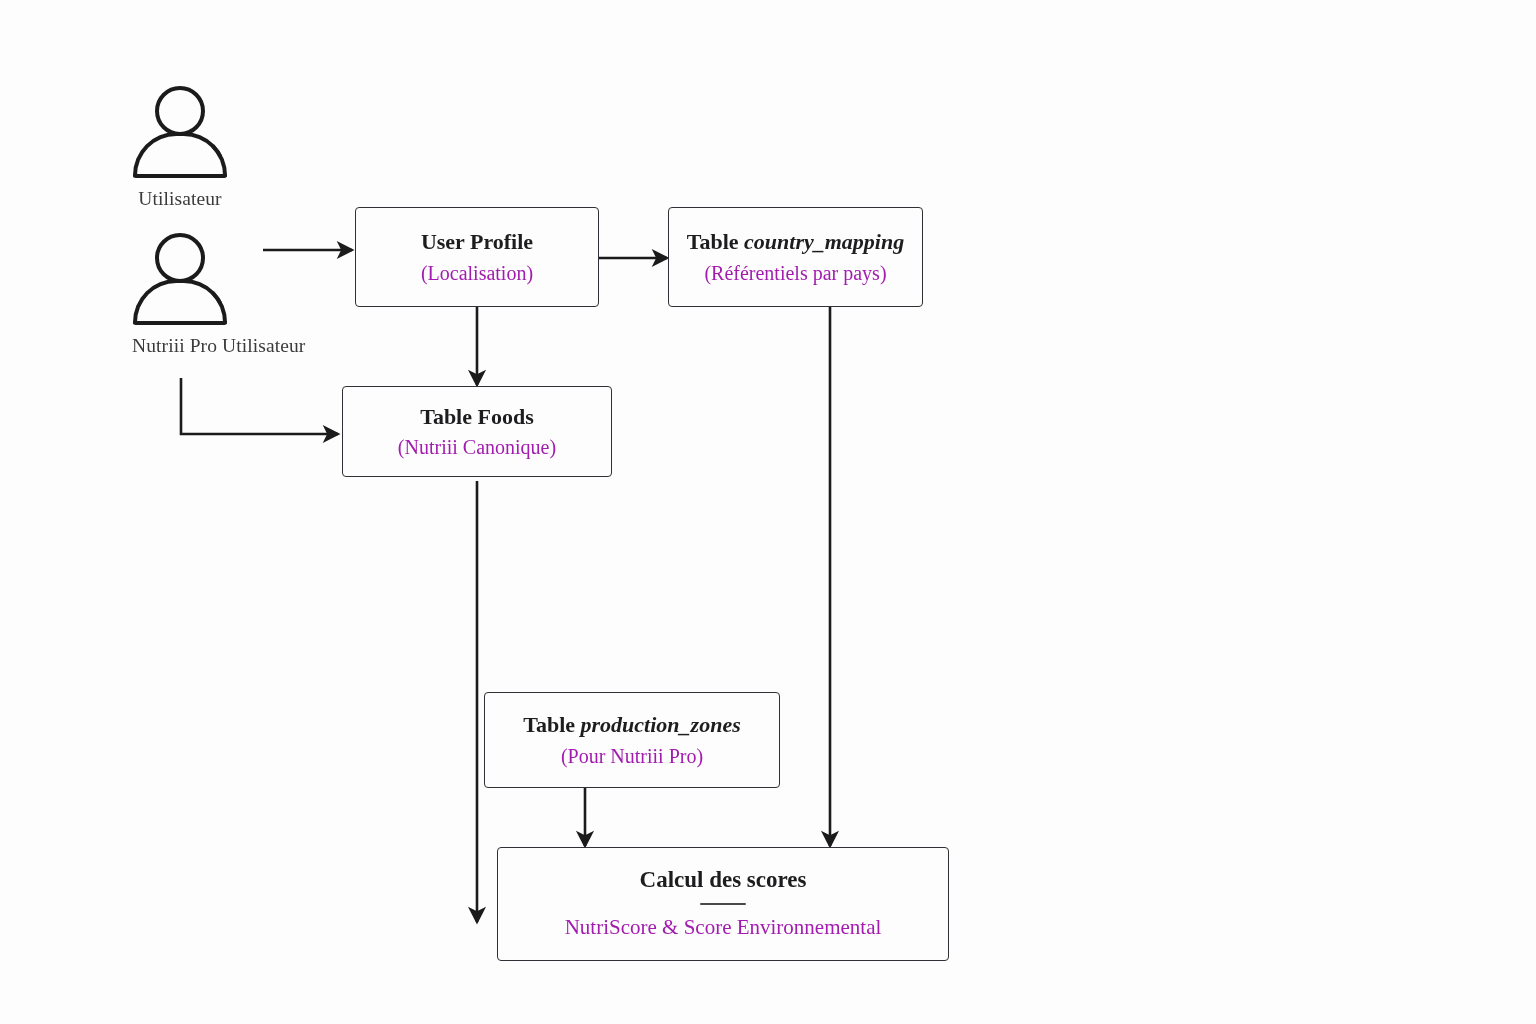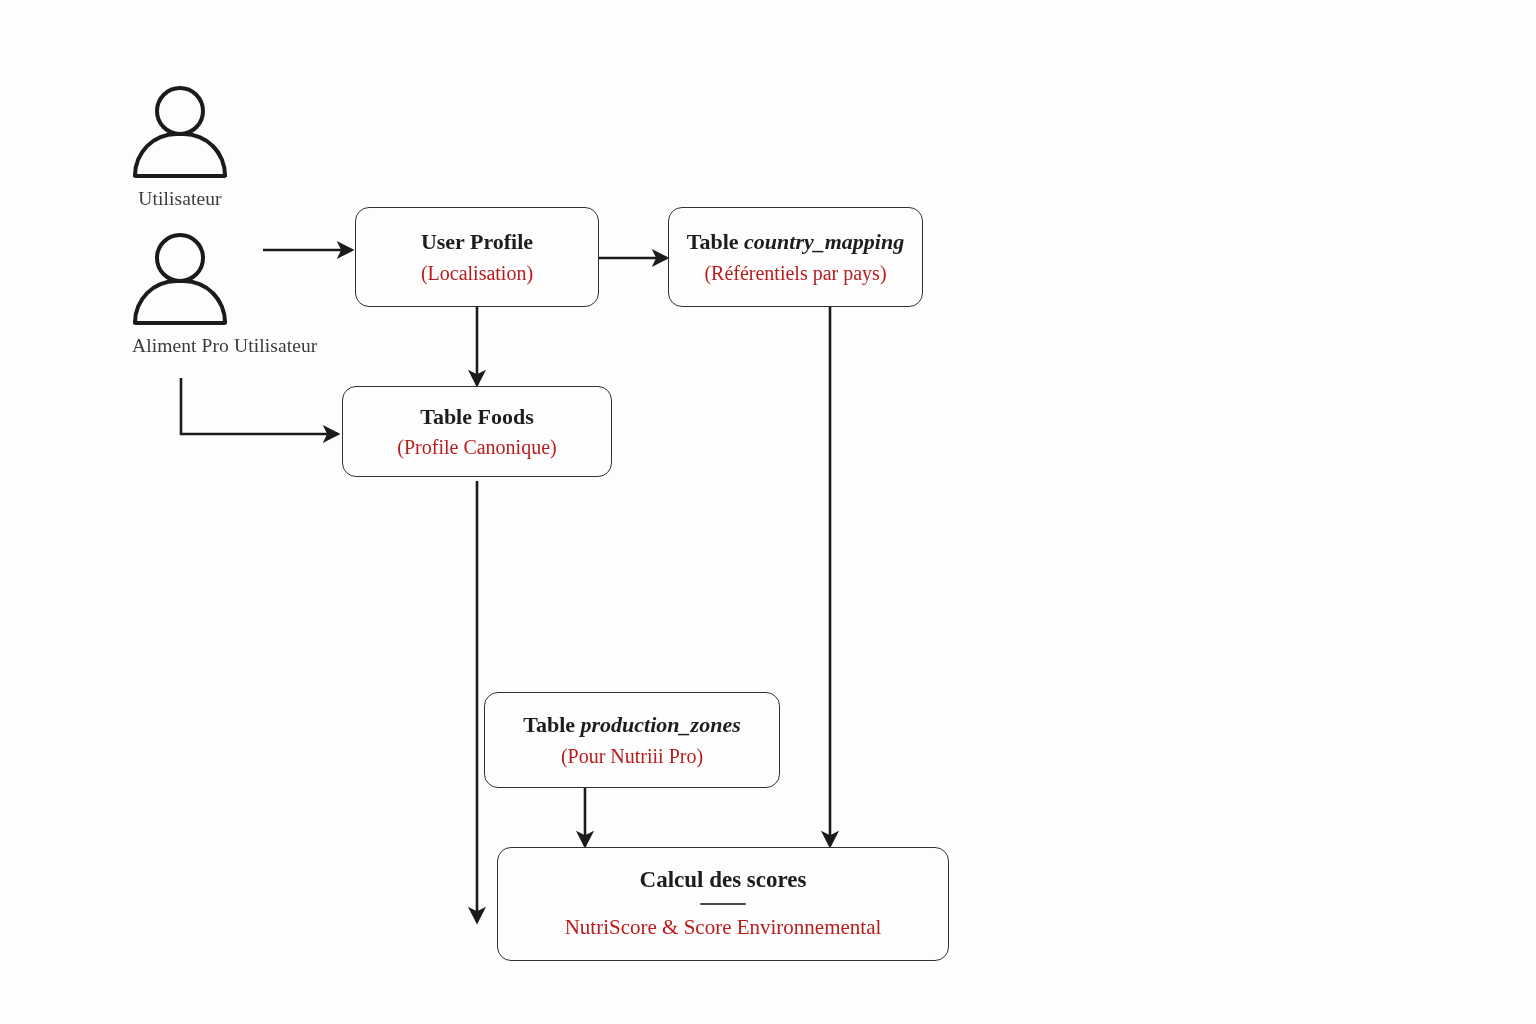--- a/index.html
+++ b/index.html
@@ -68,41 +68,41 @@
     color: #3b3b3b;
     white-space: nowrap;
     letter-spacing: 0.1px;
   }
   
   .node {
     position: absolute;
     box-sizing: border-box;
     background: #fdfdfd;
     border: 1.8px solid #2f3136;
-    border-radius: 14px;
+    border-radius: 4px;
     display: flex;
     flex-direction: column;
     align-items: center;
     justify-content: center;
     text-align: center;
   }
   .node-title {
     font-size: 22px;
     font-weight: bold;
     color: #1d1d1f;
     line-height: 1.15;
     white-space: nowrap;
   }
   .node-title em {
     font-style: italic;
     font-weight: bold;
   }
   .node-sub {
     font-size: 20px;
-    color: #b91c1c;
+    color: #a21caf;
     line-height: 1.2;
     margin-top: 6px;
     white-space: nowrap;
   }
   .node-divider {
     width: 46px;
     height: 2.5px;
     background: #4a4a4d;
     margin: 9px auto 10px auto;
     border-radius: 2px;
@@ -143,42 +143,42 @@
       <div class="actor-body"></div>
     </div>
     <div class="actor-label">Utilisateur</div>
   </div>
 
   <div class="actor" id="actor-nutriii-pro" style="left:132px; top:233px; width:96px;">
     <div class="actor-icon">
       <div class="actor-head"></div>
       <div class="actor-body"></div>
     </div>
-    <div class="actor-label">Aliment Pro Utilisateur</div>
+    <div class="actor-label">Nutriii Pro Utilisateur</div>
   </div>
 
   <div class="node" id="node-user-profile" style="left:355px; top:207px; width:244px; height:100px;">
     <div class="node-title">
       <span>User Profile</span>
     </div>
     <div class="node-sub">(Localisation)</div>
   </div>
 
   <div class="node" id="node-country-mapping" style="left:668px; top:207px; width:255px; height:100px;">
     <div class="node-title">
       <span>Table </span><em>country_mapping</em>
     </div>
     <div class="node-sub">(Référentiels par pays)</div>
   </div>
 
   <div class="node" id="node-table-foods" style="left:342px; top:386px; width:270px; height:91px;">
     <div class="node-title">
       <span>Table Foods</span>
     </div>
-    <div class="node-sub">(Profile Canonique)</div>
+    <div class="node-sub">(Nutriii Canonique)</div>
   </div>
 
   <div class="node" id="node-production-zones" style="left:484px; top:692px; width:296px; height:96px;">
     <div class="node-title">
       <span>Table </span><em>production_zones</em>
     </div>
     <div class="node-sub">(Pour Nutriii Pro)</div>
   </div>
 
   <div class="node" id="node-scores" style="left:497px; top:847px; width:452px; height:114px;">

